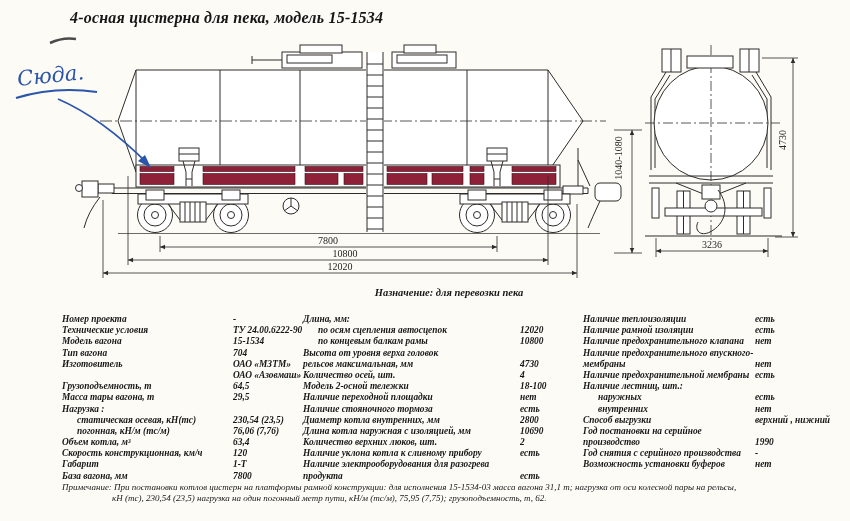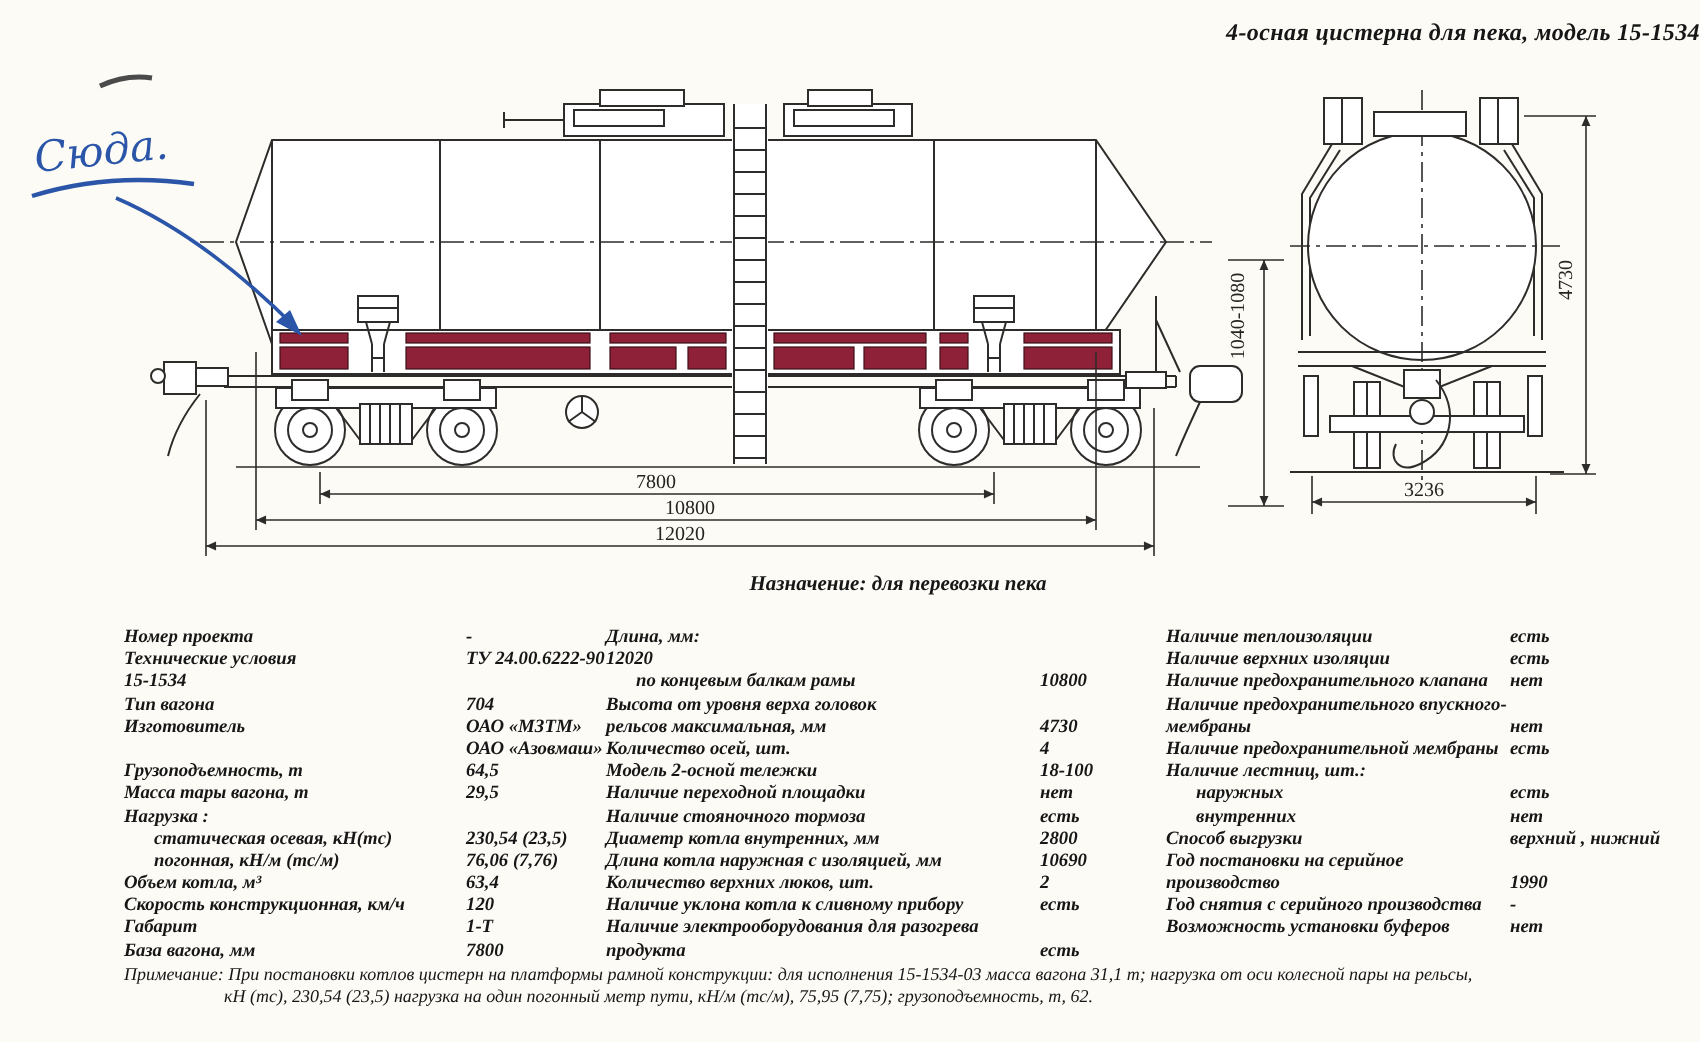--- a/index.html
+++ b/index.html
@@ -3,22 +3,22 @@
 <meta charset="utf-8">
 <style>
   html,body{margin:0;padding:0}
   body{
     width:850px;height:521px;position:relative;overflow:hidden;
     background:#fcfbf6;color:#161616;
     font-family:"Liberation Serif",serif;
   }
   .abs{position:absolute}
   .doc-title{
-    top:9px;left:70px;right:0;text-align:right;
-    font-size:12px;font-weight:bold;font-style:italic;letter-spacing:.2px;
+    top:9px;left:70px;right:0;text-align:left;
+    font-size:16px;font-weight:bold;font-style:italic;letter-spacing:.2px;
   }
   .purpose{
     top:287px;left:0;right:0;text-align:center;
     font-size:10.5px;font-weight:bold;font-style:italic;margin-left:48px;
   }
   .spec-col{position:absolute;top:314px;font-size:9.4px;font-weight:bold;font-style:italic}
   #col1{left:62px;width:238px;--lw:171px}
   #col2{left:303px;width:260px;--lw:217px}
   #col3{left:583px;width:265px;--lw:172px}
   .spec-row{display:grid;grid-template-columns:var(--lw) 1fr;height:11.2px;line-height:11.2px;white-space:nowrap}
@@ -216,20 +216,21 @@
 <div id="col1" class="spec-col">
     <div class="spec-row">
       <span class="spec-label">Номер проекта</span>
       <span class="spec-value">-</span>
     </div>
     <div class="spec-row">
       <span class="spec-label">Технические условия</span>
       <span class="spec-value">ТУ 24.00.6222-90</span>
     </div>
     <div class="spec-row">
+      <span class="spec-label">Модель вагона</span>
       <span class="spec-value">15-1534</span>
     </div>
     <div class="spec-row">
       <span class="spec-label">Тип вагона</span>
       <span class="spec-value">704</span>
     </div>
     <div class="spec-row">
       <span class="spec-label">Изготовитель</span>
       <span class="spec-value">ОАО «МЗТМ»</span>
     </div>
@@ -273,20 +274,21 @@
       <span class="spec-label">База вагона, мм</span>
       <span class="spec-value">7800</span>
     </div>
   </div>
 <div id="col2" class="spec-col">
     <div class="spec-row">
       <span class="spec-label">Длина, мм:</span>
       <span class="spec-value"></span>
     </div>
     <div class="spec-row">
+      <span class="spec-label ind">по осям сцепления автосцепок</span>
       <span class="spec-value">12020</span>
     </div>
     <div class="spec-row">
       <span class="spec-label ind">по концевым балкам рамы</span>
       <span class="spec-value">10800</span>
     </div>
     <div class="spec-row">
       <span class="spec-label">Высота от уровня верха головок</span>
       <span class="spec-value"></span>
     </div>
@@ -334,21 +336,21 @@
       <span class="spec-label">продукта</span>
       <span class="spec-value">есть</span>
     </div>
   </div>
 <div id="col3" class="spec-col">
     <div class="spec-row">
       <span class="spec-label">Наличие теплоизоляции</span>
       <span class="spec-value">есть</span>
     </div>
     <div class="spec-row">
-      <span class="spec-label">Наличие верхних изоляции</span>
+      <span class="spec-label">Наличие рамной изоляции</span>
       <span class="spec-value">есть</span>
     </div>
     <div class="spec-row">
       <span class="spec-label">Наличие предохранительного клапана</span>
       <span class="spec-value">нет</span>
     </div>
     <div class="spec-row">
       <span class="spec-label">Наличие предохранительного впускного-</span>
       <span class="spec-value"></span>
     </div>

